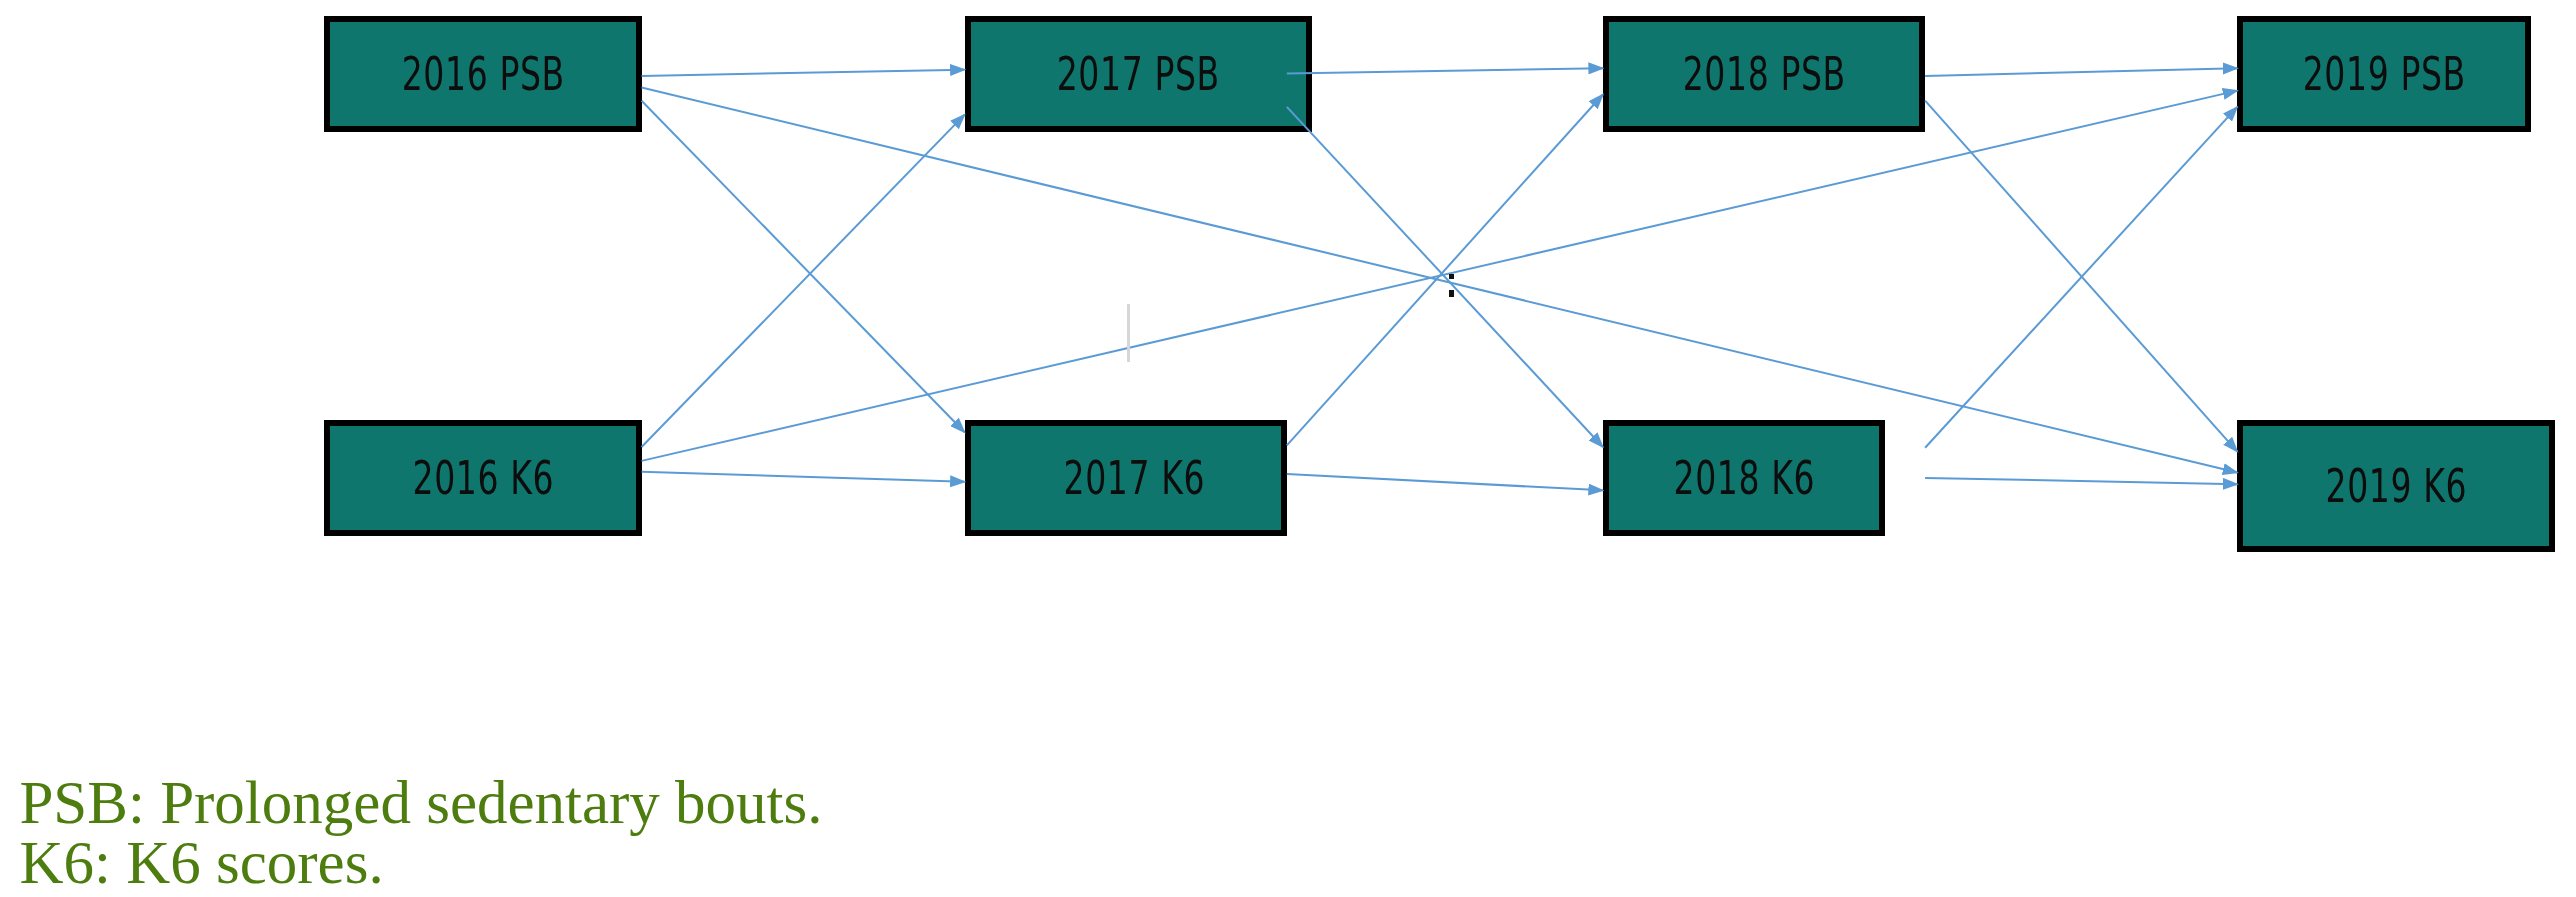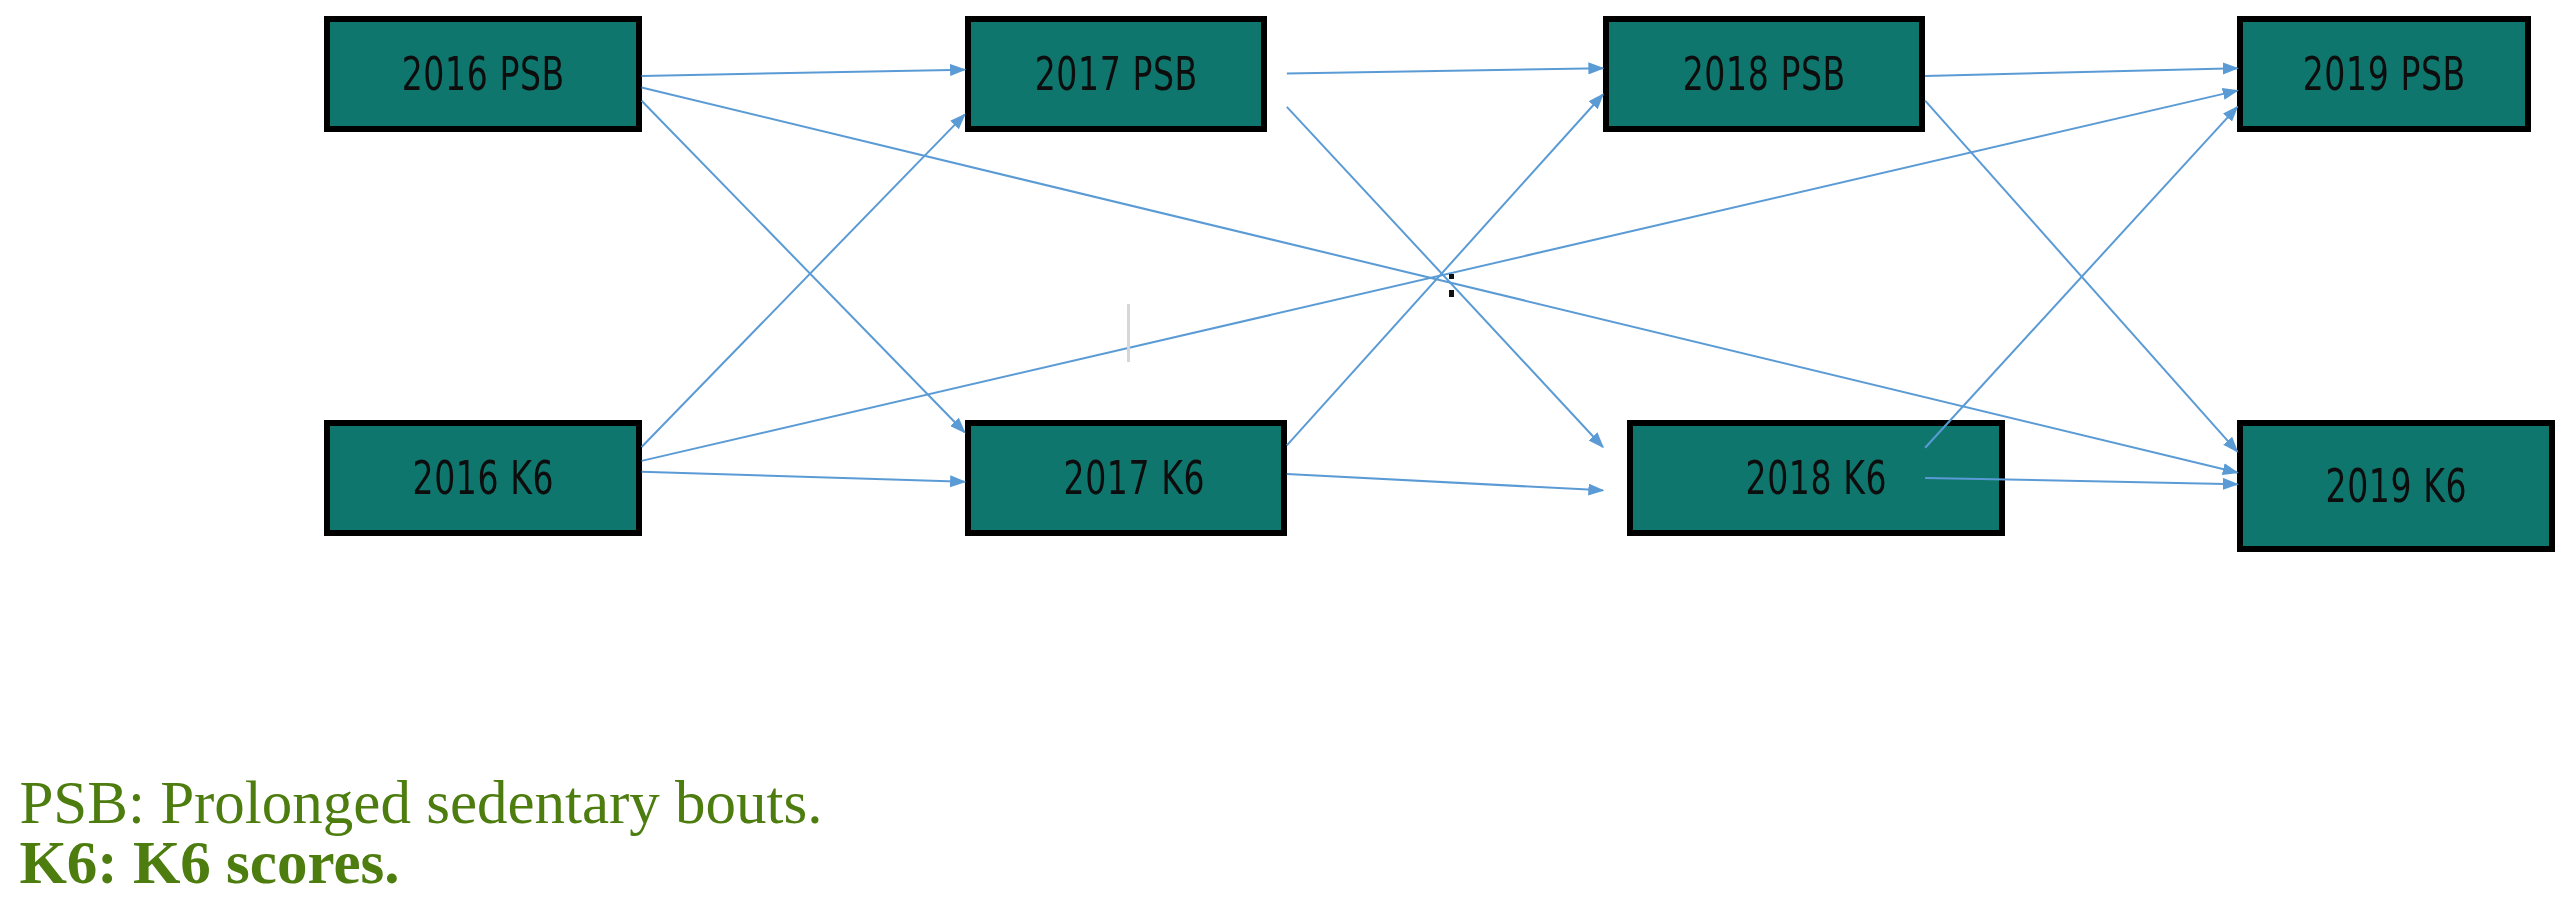--- a/index.html
+++ b/index.html
@@ -55,21 +55,21 @@
     position: absolute;
     left: 19.4px;
     font-family: "Liberation Serif", serif;
     font-size: 61px;
     line-height: 1.0;
     color: #4d7c0f;
     white-space: nowrap;
     z-index: 4;
   }
   #footnote-line1 { top: 772px; }
-  #footnote-line2 { top: 832px; font-weight: bold; }
+  #footnote-line2 { top: 832px; }
 </style>
 </head>
 <body>
 
 <div id="diagram">
   <svg id="edges-svg" viewBox="0 0 3325 1158" xmlns="http://www.w3.org/2000/svg">
     <defs>
       <marker id="arrowhead" markerWidth="8" markerHeight="6" refX="7.2" refY="3" orient="auto" markerUnits="strokeWidth">
         <path d="M0,0 L8,3 L0,6 Z" fill="#5b9bd5"></path>
       </marker>
@@ -89,36 +89,36 @@
         <line x1="2485" y1="578" x2="2888" y2="138" stroke="#5b9bd5" stroke-width="2.6" marker-end="url(#arrowhead)"></line>
         <line x1="828" y1="113" x2="2888" y2="610" stroke="#5b9bd5" stroke-width="2.6" marker-end="url(#arrowhead)"></line>
         <line x1="828" y1="595" x2="2888" y2="117" stroke="#5b9bd5" stroke-width="2.6" marker-end="url(#arrowhead)"></line>
       </g>
   </svg>
 
   <div id="nodes-layer">
       <div class="node" style="left: 324px; top: 15.5px; width: 318px; height: 116px;">
         <span class="label">2016 PSB</span>
       </div>
-      <div class="node" style="left: 965px; top: 15.5px; width: 302px; height: 116px;">
+      <div class="node" style="left: 965px; top: 15.5px; width: 347px; height: 116px;">
         <span class="label">2017 PSB</span>
       </div>
       <div class="node" style="left: 1603px; top: 15.5px; width: 322px; height: 116px;">
         <span class="label">2018 PSB</span>
       </div>
       <div class="node" style="left: 2237px; top: 15.5px; width: 294px; height: 116px;">
         <span class="label">2019 PSB</span>
       </div>
       <div class="node" style="left: 324px; top: 420px; width: 318px; height: 116px;">
         <span class="label">2016 K6</span>
       </div>
       <div class="node" style="left: 965px; top: 420px; width: 322px; height: 116px; padding-left: 16px;">
         <span class="label">2017 K6</span>
       </div>
-      <div class="node" style="left: 1603px; top: 420px; width: 378px; height: 116px; margin-left: 24px;">
+      <div class="node" style="left: 1603px; top: 420px; width: 282px; height: 116px;">
         <span class="label">2018 K6</span>
       </div>
       <div class="node" style="left: 2237px; top: 420px; width: 318px; height: 132px;">
         <span class="label">2019 K6</span>
       </div>
     </div>
   <div id="artifacts-layer">
       <div class="artifact" style="left: 1127px; top: 304px; width: 3.1px; height: 58px; background: rgb(214, 214, 214);"></div>
       <div class="artifact" style="left: 1449px; top: 274px; width: 4.6px; height: 4.6px; background: rgb(17, 17, 17);"></div>
       <div class="artifact" style="left: 1449px; top: 290px; width: 4.6px; height: 7px; background: rgb(17, 17, 17);"></div>

